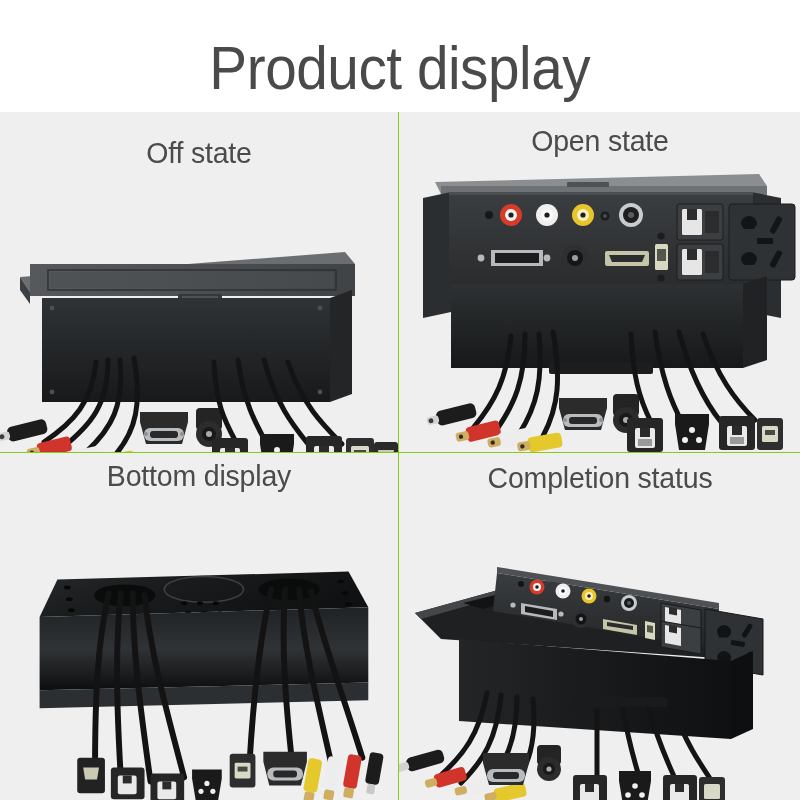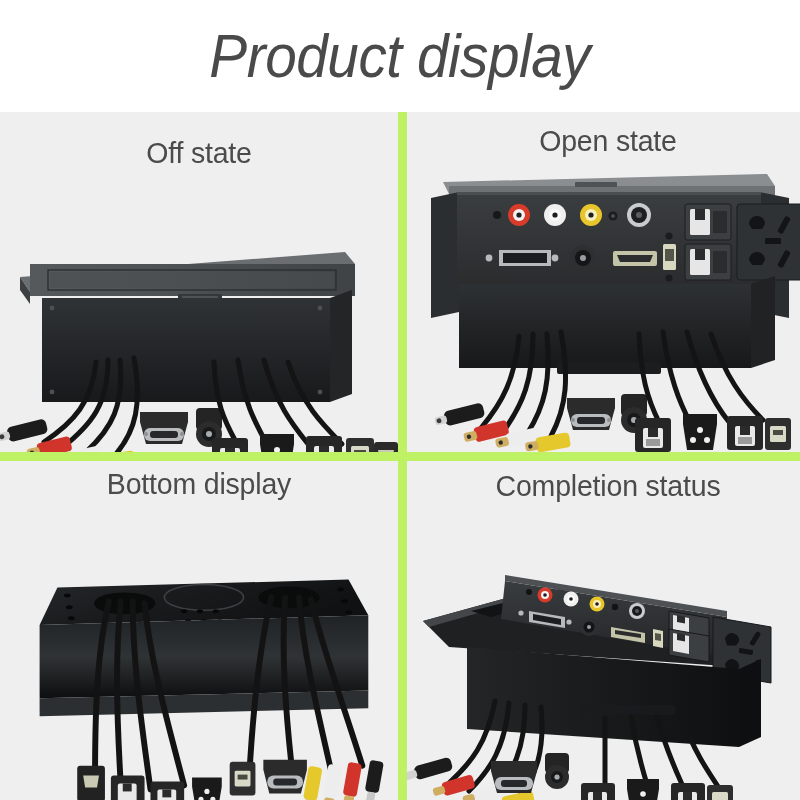--- a/index.html
+++ b/index.html
@@ -6,44 +6,43 @@
   body{
     width:800px;height:800px;
     background:#ffffff;
     font-family:"Liberation Sans", sans-serif;
     overflow:hidden;
   }
   .page{position:relative;width:800px;height:800px;background:#ffffff;}
 
   
   .title-band{
-    position:absolute;left:0;top:0;width:800px;height:112px;
+    position:absolute;left:0;top:12px;width:800px;height:112px;
     background:#ffffff;
     display:flex;align-items:center;justify-content:center;
     box-sizing:border-box;
-    font-style:italic;
   }
   .page-title{
     font-size:61px;
     font-weight:400;
     color:#4a4a4a;
     letter-spacing:-0.5px;
     line-height:1;
     transform:scaleX(0.93);
     white-space:nowrap;
   }
 
   
   .grid{
     position:absolute;left:0;top:112px;width:800px;height:688px;
     display:grid;
     grid-template-columns:398px 402px;
     grid-template-rows:340px 348px;
-    background:#bef264;
-    gap:9px;
+    background:#84cc16;
+    gap:1px;
   }
   .cell{
     position:relative;
     background:#efefef;
     overflow:hidden;
   }
   .cell-label{
     position:absolute;left:0;right:0;
     text-align:center;
     font-size:30px;

